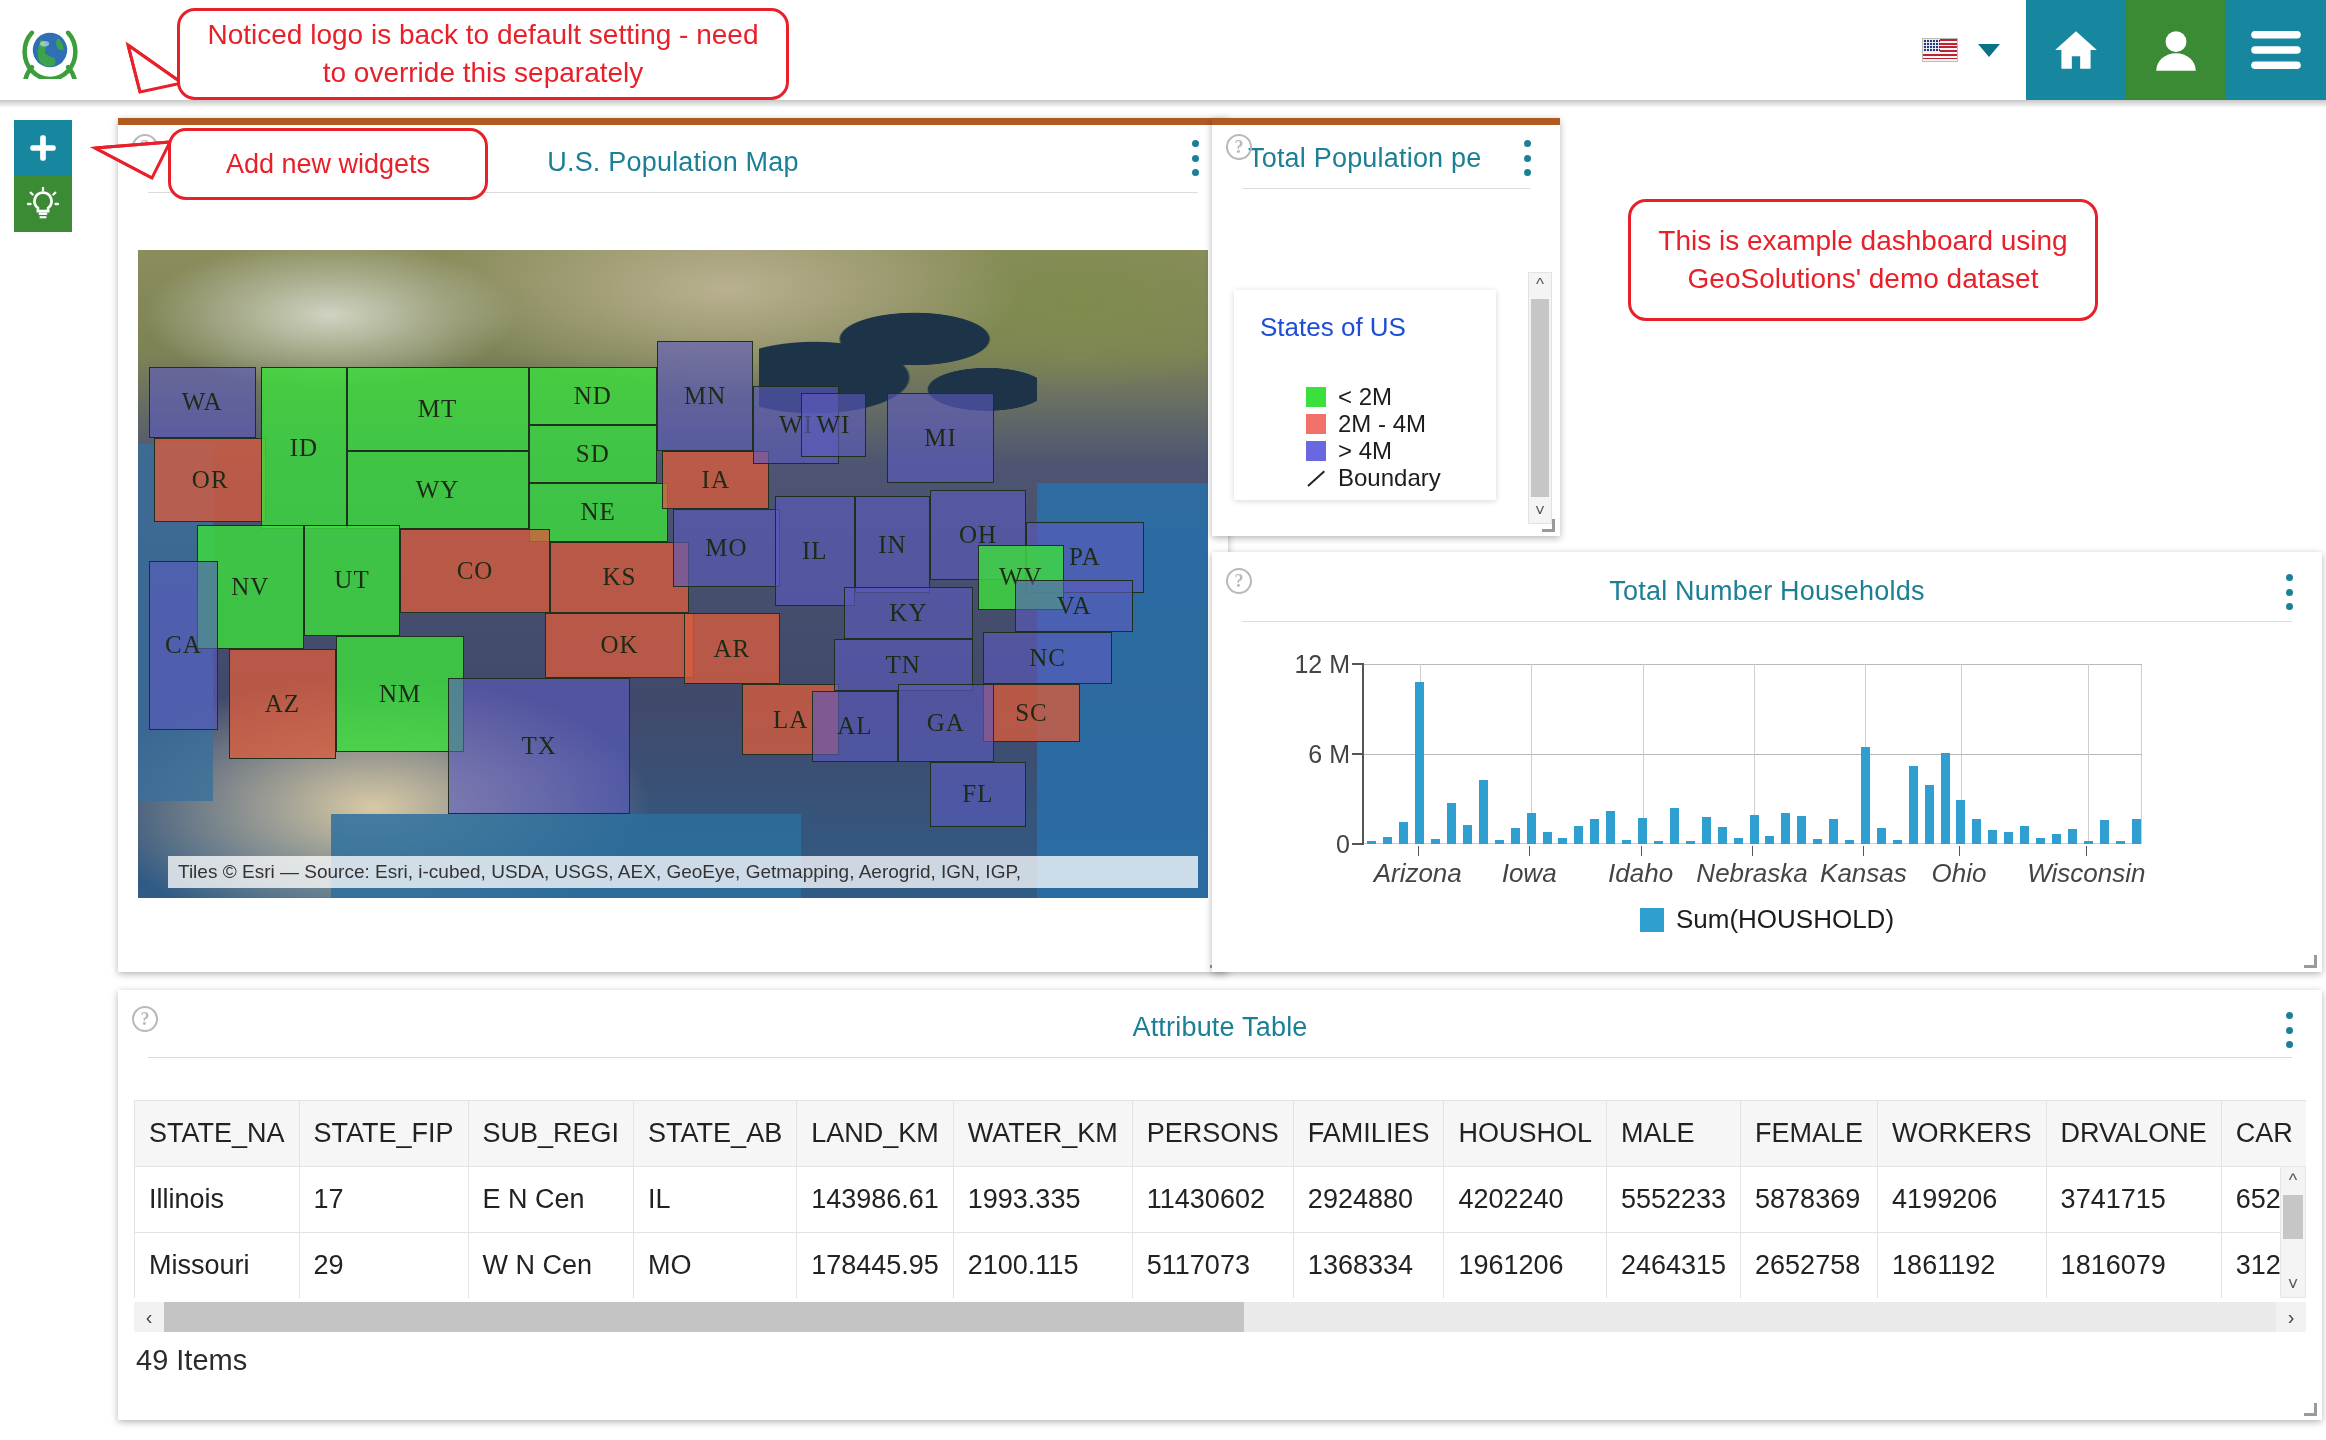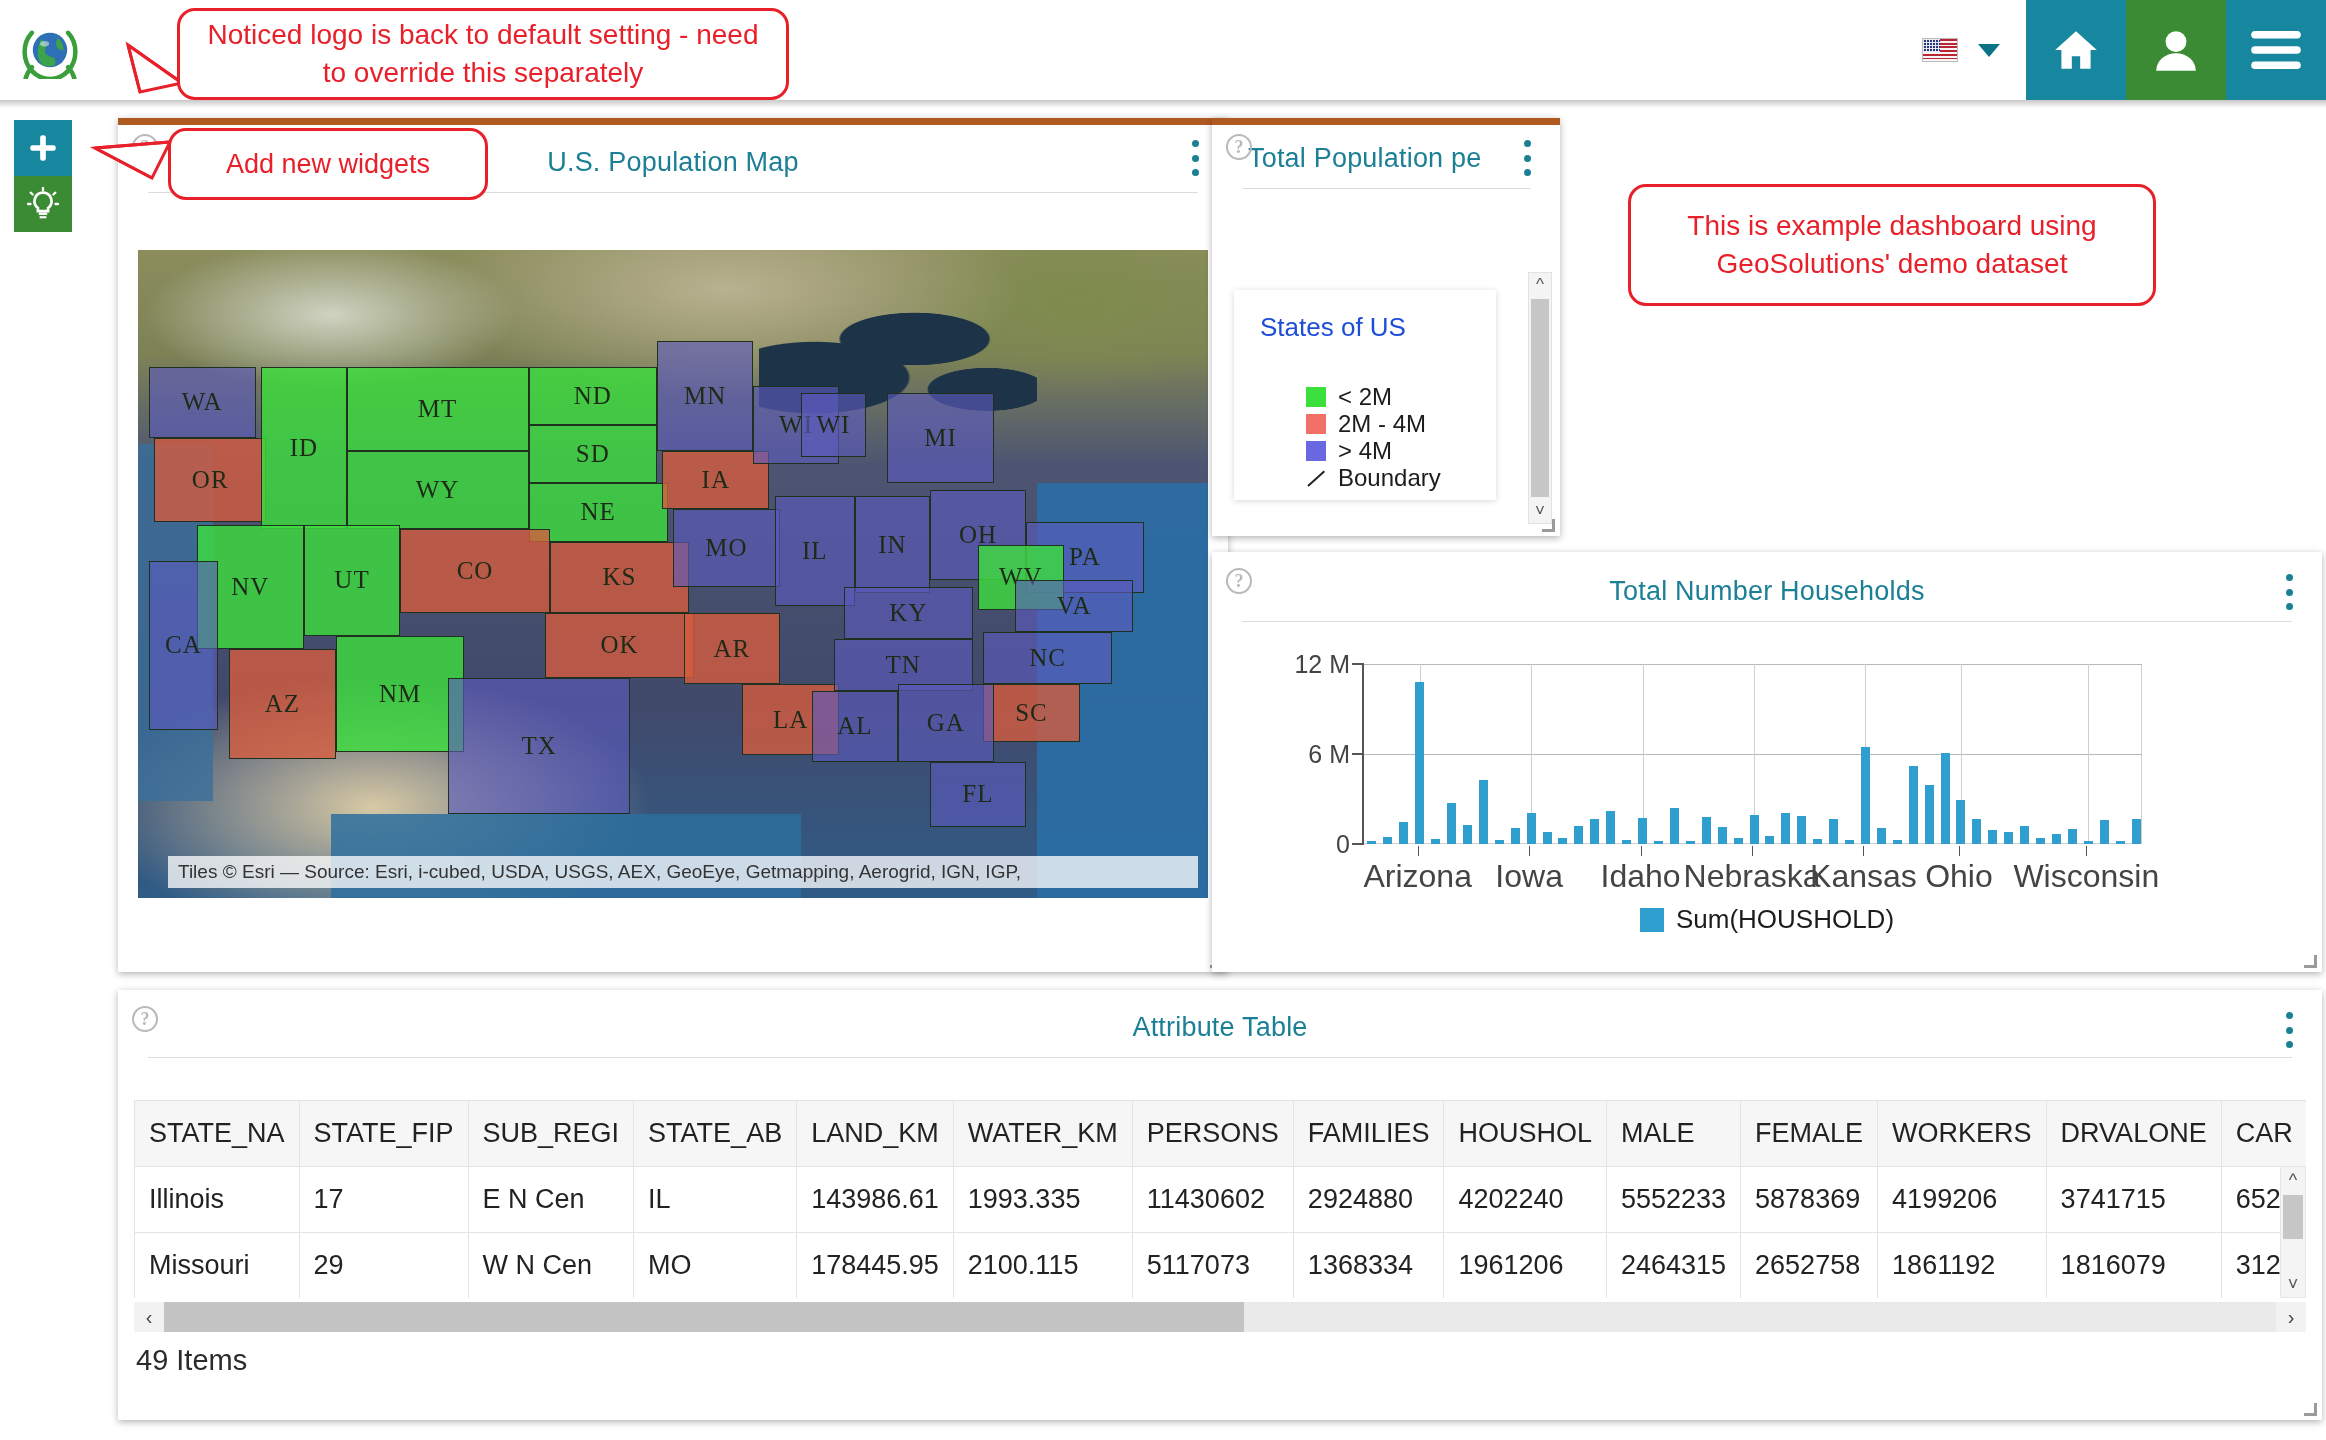--- a/index.html
+++ b/index.html
@@ -167,21 +167,21 @@
   .gridline-h { position:absolute; left:0; right:0; height:1px; background:#b8b8b8; }
   .gridline-v { position:absolute; top:0; bottom:0; width:1px; background:#cfcfcf; }
   .tick-label {
     position:absolute; right: 100%; margin-right: 14px; transform: translateY(-50%);
     font-size: 25px; color: #444; white-space: nowrap;
   }
   .tick-mark { position:absolute; right:100%; width:12px; height:2px; background:#555; transform: translateY(-50%); }
   .bars { position:absolute; left:0; right:0; bottom:0; top:0; }
   .bar { position:absolute; bottom:0; background:#2f9fd0; width:9px; }
   .xlabels { position:absolute; left:150px; top:206px; width:780px; height:40px; }
-  .xlab { position:absolute; transform: translateX(-50%); font-size:32px; color:#444; white-space:nowrap; }
+  .xlab { position:absolute; transform: translateX(-50%); font-size:26px; color:#444; white-space:nowrap;font-style:italic; }
   .xtick { position:absolute; top:-8px; width:1px; height:10px; background:#555; }
   .chart-legend {
     position:absolute; left:0; right:0; top: 256px; display:flex; align-items:center;
     justify-content:center; gap: 12px;
   }
   .chart-legend .sw { width: 24px; height: 24px; background:#2f9fd0; }
   .chart-legend .lb { font-size: 26px; color: #1c1c1c; }
 
   
   #table-widget { left: 118px; top: 990px; width: 2204px; height: 430px; }
@@ -665,17 +665,17 @@
     <path d="M95 148 L170 142 L152 178 Z" fill="#fff" stroke="#e8202a" stroke-width="3"></path>
     <path d="M95 148 L170 142 M95 148 L152 178" stroke="#e8202a" stroke-width="3" fill="none"></path>
   </svg>
 
   <div class="callout" id="callout-0" style="left:177px; top:8px; width:612px; height:92px;">
     <span>Noticed logo is back to default setting - need to override this separately</span>
   </div>
   <div class="callout small" id="callout-1" style="left:168px; top:128px; width:320px; height:72px;">
     <span>Add new widgets</span>
   </div>
-  <div class="callout" id="callout-2" style="left:1628px; top:184px; width:528px; height:122px;">
+  <div class="callout" id="callout-2" style="left:1628px; top:199px; width:470px; height:122px;">
     <span>This is example dashboard using GeoSolutions' demo dataset</span>
   </div>
 
 </div>
 
 </body></html>

